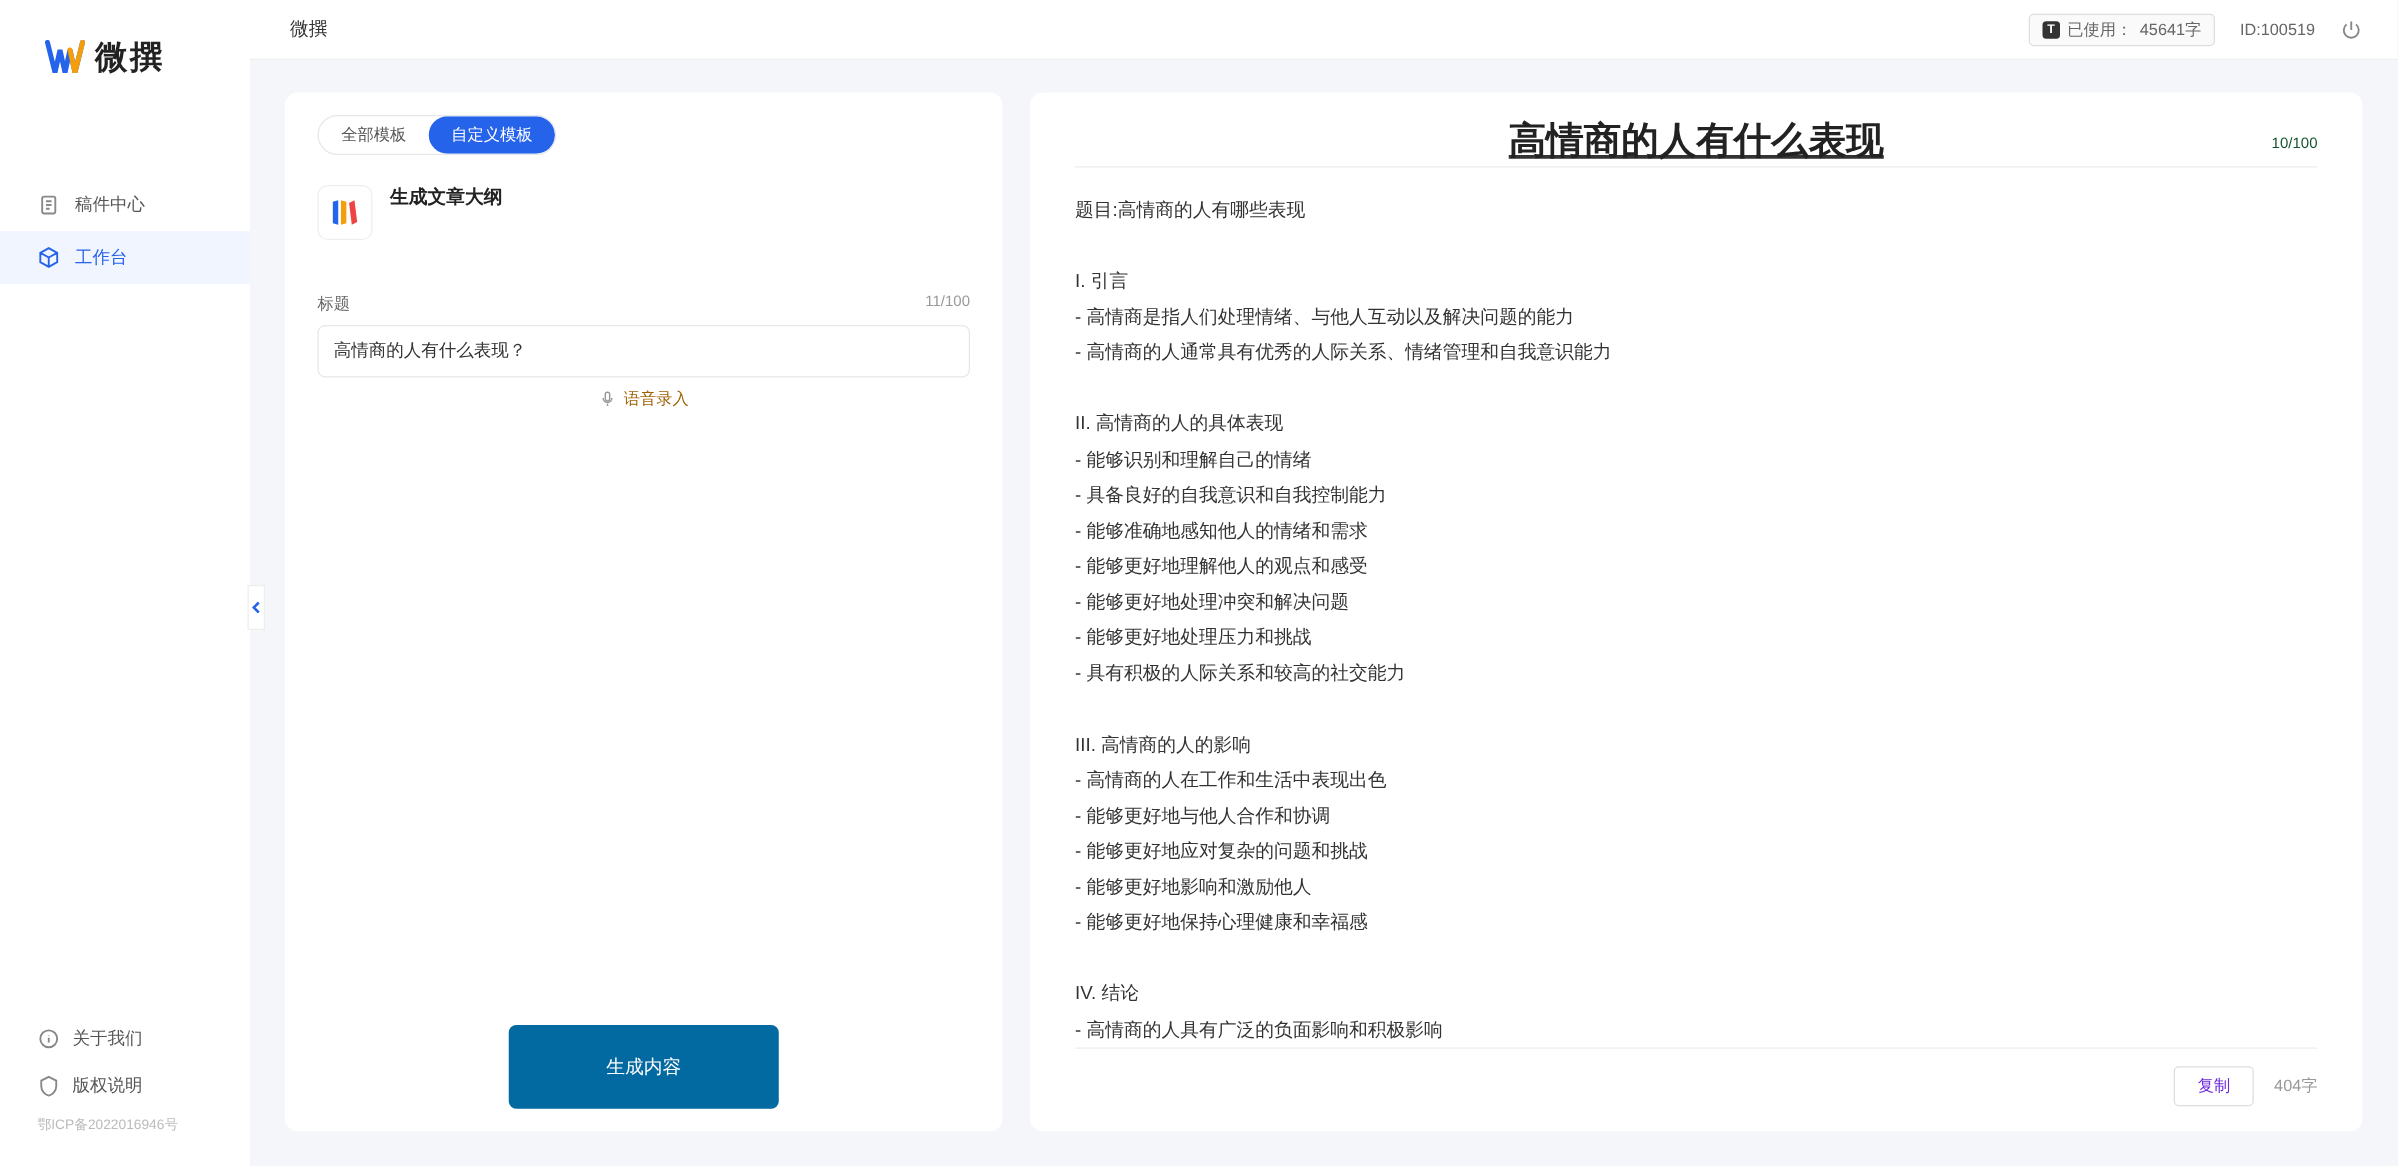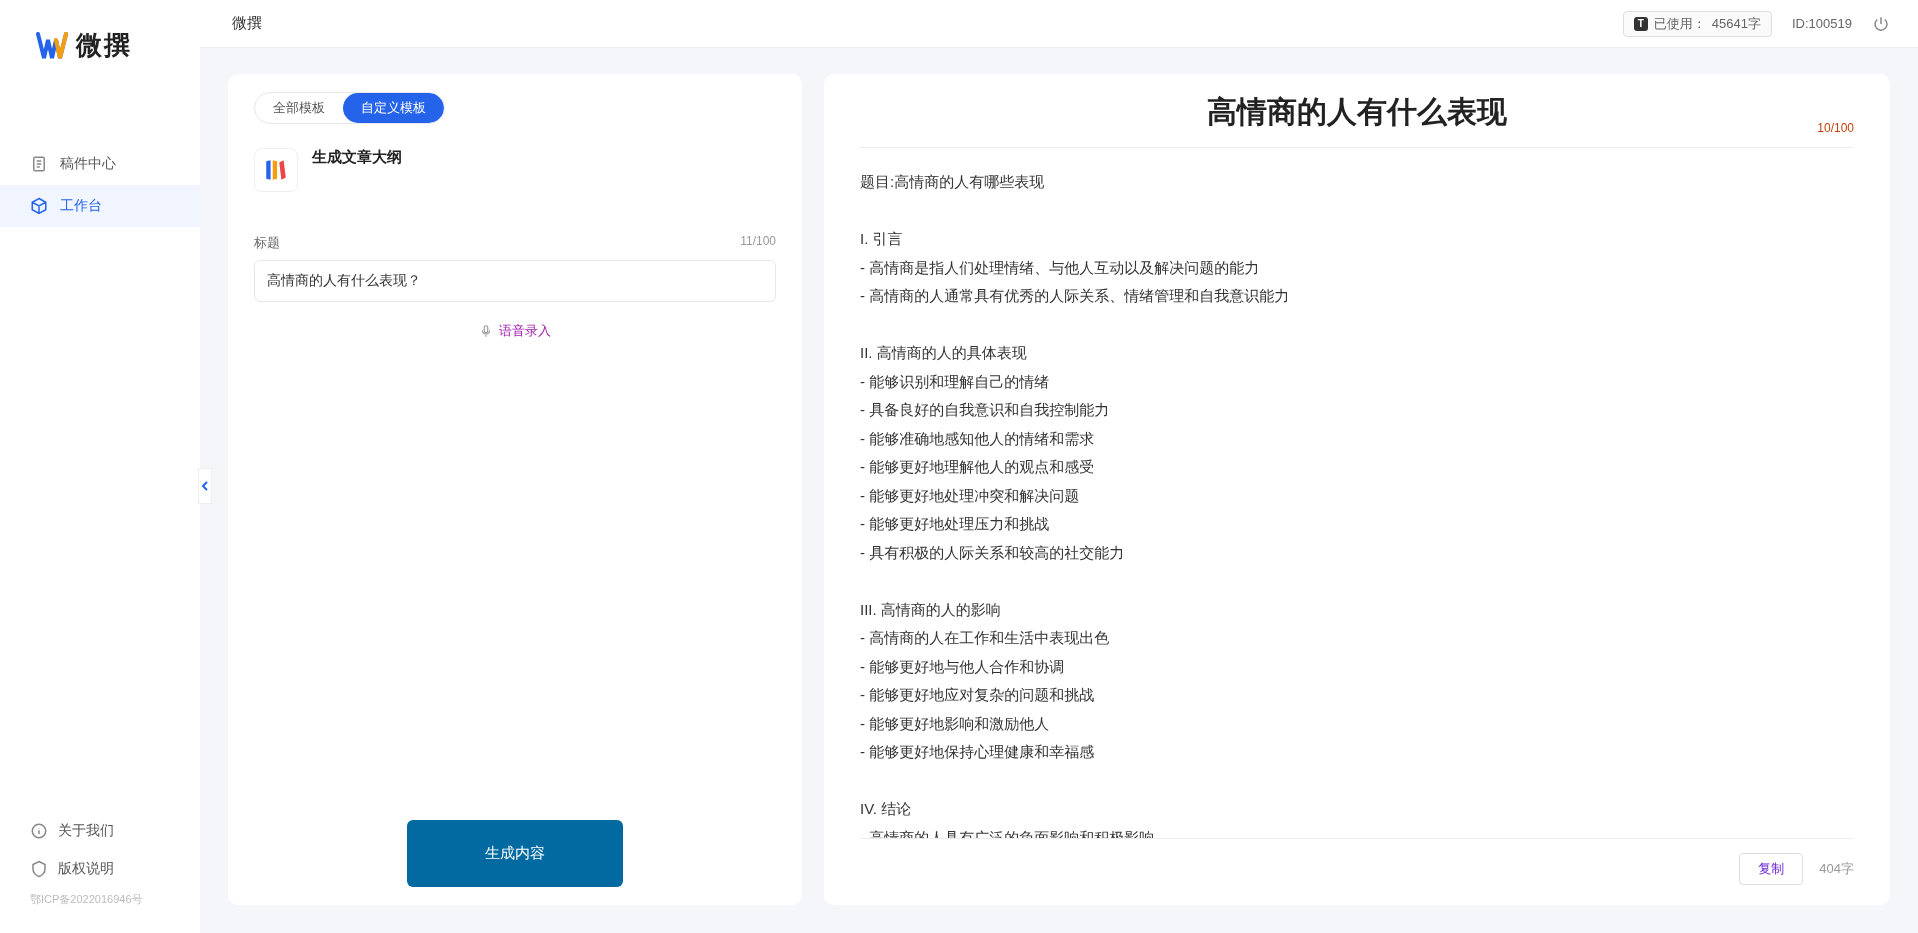--- a/index.html
+++ b/index.html
@@ -37,29 +37,29 @@
 .tab.active { background: #2563eb; color: #fff; border-radius: 999px; }
 .template-card { display: flex; gap: 14px; padding: 6px 0 14px 0; }
 .template-icon { width: 44px; height: 44px; border-radius: 8px; border: 1px solid #eee; display: flex; align-items: center; justify-content: center; background: #fff; font-size: 22px; }
 .template-info { flex: 1; }
 .template-title { font-size: 15px; font-weight: 600; color: #222; margin-bottom: 4px; }
 .template-desc { font-size: 12px; color: #999; }
 .field-wrap { margin-top: 28px; }
 .field-head { display: flex; justify-content: space-between; font-size: 13px; color: #666; margin-bottom: 8px; }
 .field-count { color: #999; font-size: 12px; }
 .input { width: 100%; border: 1px solid #e5e7eb; border-radius: 6px; padding: 12px 12px; font-size: 14px; color: #333; outline: none; }
-.voice-row { display: flex; align-items: center; justify-content: center; gap: 6px; font-size: 13px; color: #a21caf; margin-top: 20px; }
+.voice-row { display: flex; align-items: center; justify-content: center; gap: 6px; font-size: 13px; color: #a16207; margin-top: 8px; }
 .panel-left-footer { margin-top: auto; display: flex; justify-content: center; padding-top: 12px; }
 .generate-btn { width: 216px; background: #0369a1; color: #fff; border-radius: 6px; border: none; padding: 24px 0; font-size: 15px; cursor: pointer; }
 
 
 .panel-right { flex: 1; background: #fff; border-radius: 10px; display: flex; flex-direction: column; padding: 18px 36px 20px 36px; position: relative; }
-.out-title-row { display: flex; align-items: baseline; justify-content: center; position: relative; padding-bottom: 14px; border-bottom: 1px solid #eee; }
+.out-title-row { display: flex; align-items: baseline; justify-content: center; position: relative; border-bottom: 1px solid #eee; text-decoration: underline; }
 .out-title { font-size: 30px; font-family: "Songti SC", SimSun, serif; font-weight: 600; color: #222; }
-.out-title-count { position: absolute; right: 0; bottom: 12px; font-size: 12px; color: #c2410c; }
+.out-title-count { position: absolute; right: 0; bottom: 12px; font-size: 12px; color: #14532d; }
 .out-body { flex: 1; padding: 20px 0 0 0; font-size: 15px; color: #333; line-height: 1.9; white-space: pre-line; overflow: auto; border-bottom: 1px solid #eee; }
 .out-footer { display: flex; align-items: center; justify-content: flex-end; gap: 16px; padding-top: 14px; }
 .copy-btn { border: 1px solid #ddd; background: #fff; border-radius: 4px; padding: 6px 18px; font-size: 13px; color: #6d28d9; cursor: pointer; }
 .char-count { font-size: 13px; color: #999; }
 
 svg { display: block; }
 </style>
 </head>
 <body>
 

